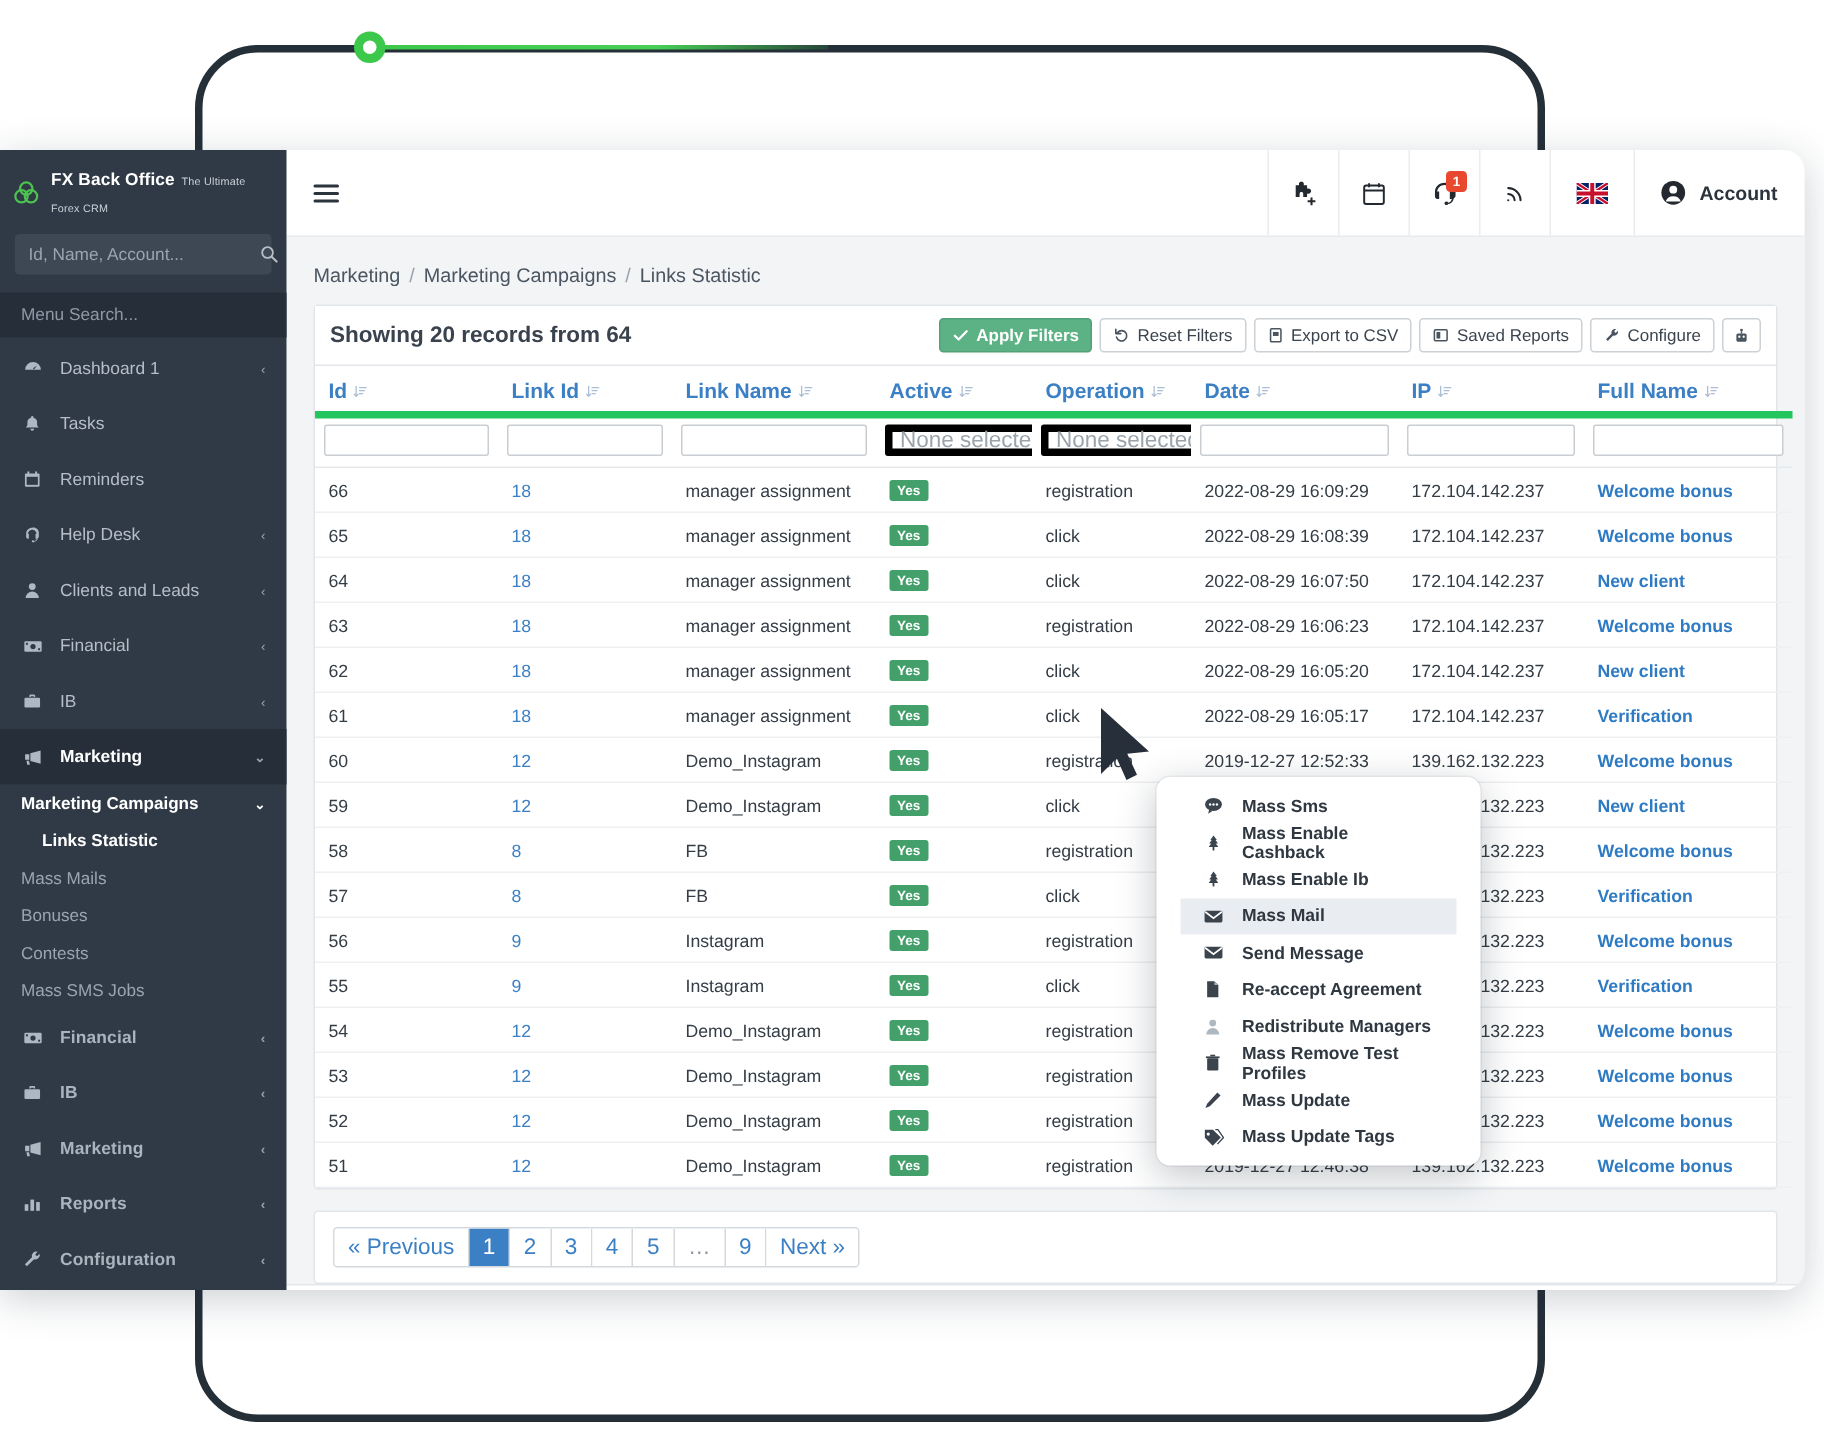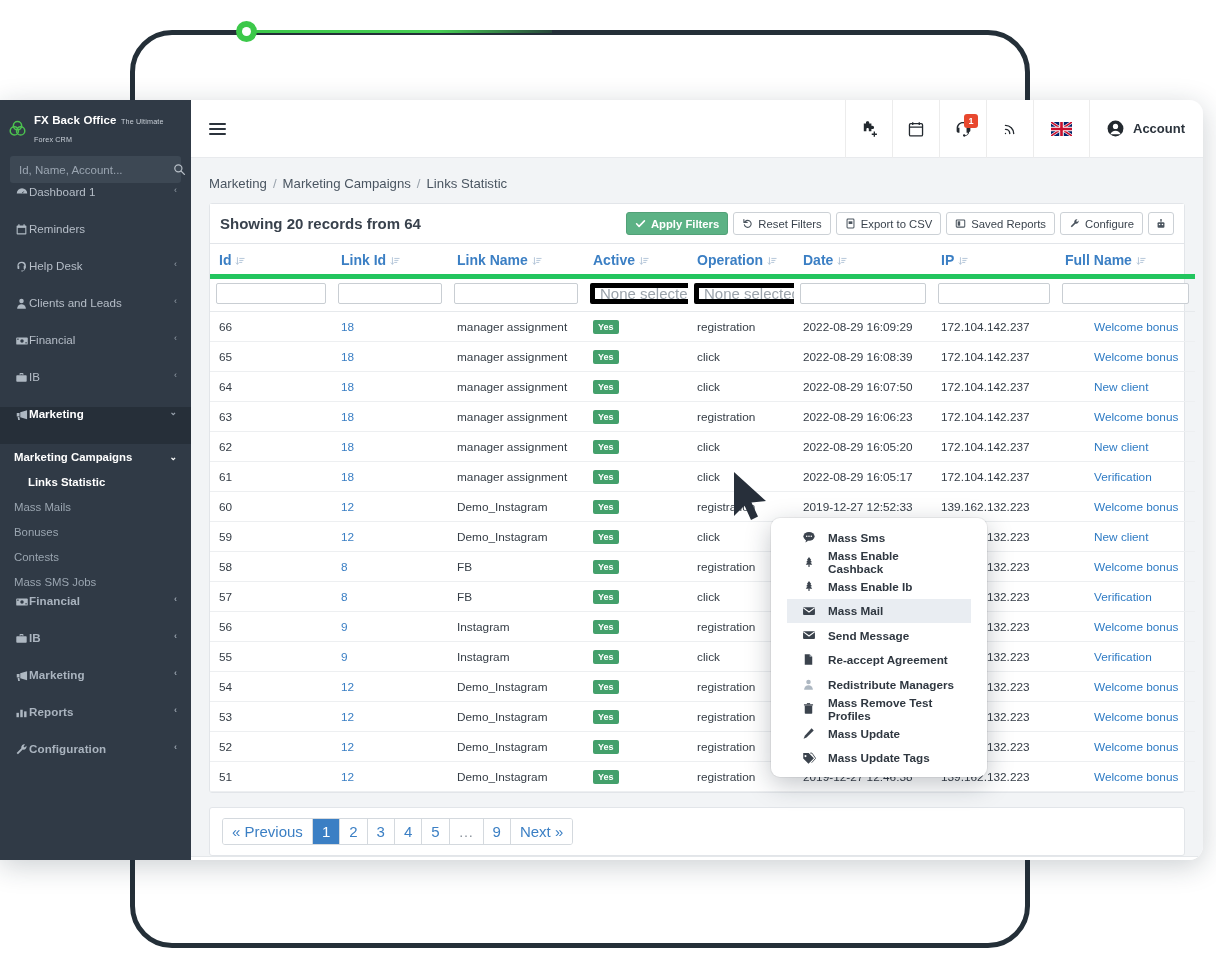--- a/index.html
+++ b/index.html
@@ -81,21 +81,21 @@
   .acct-search .mag { width: 13px; height: 13px; opacity: .85; }
 
   .menu-search {
     margin-top: 12px; height: 30px;
     background: #262f39;
     display: flex; align-items: center; padding: 0 14px;
     font-size: 11.5px; color: #8e99a5;
   }
   .nav { padding-top: 2px; }
   .nav-item {
-    display: flex; 
+    display: flex; align-items: center; gap: 11px;
     height: 37px; padding: 0 14px;
     font-size: 11.6px; color: #b6bec8;
     cursor: pointer; position: relative;
   }
   .nav-item .ic { width: 15px; height: 15px; flex: 0 0 15px; display:flex; align-items:center; justify-content:center; }
   .nav-item .lbl { flex: 1; }
   .nav-item .car { font-size: 9px; color: #98a2ad; }
   .nav-item.active { background: #262f39; color: #fff; font-weight: bold; }
   .nav-sub {
     display: flex; align-items: center;
@@ -181,21 +181,21 @@
   .f-select {
     display: inline-flex; align-items: center;
     height: 21px; border: 5px solid #000000; border-radius: 2px;
     background: #fff; font-size: 15px; color: #9ba3ab; padding: 0 5px; white-space: nowrap;
   }
   table.grid td {
     padding: 7px 9px; font-size: 11.8px; color: #343c45;
     border-bottom: 1px solid #edeff1; white-space: nowrap; overflow: hidden; text-overflow: ellipsis;
   }
   table.grid td.lnk a, .lnkblue { color: #3b7fc4; text-decoration: none; }
-  table.grid td.name a { color: #2e7bc4; font-weight: normal; text-decoration: none; margin-left: 29px; }
+  table.grid td.name a { color: #2e7bc4; font-weight: bold; text-decoration: none; }
   .badge-yes {
     display: inline-block; background: #43a06b; color: #fff;
     font-size: 9px; font-weight: bold; padding: 2px 5px; border-radius: 2px; line-height: 10px;
   }
 
   
   .pager-wrap { margin: 14px 18px 0 18px; background: #fff; border: 1px solid #e2e5e9; border-radius: 3px; padding: 10px 12px; }
   .pager { display: inline-flex; border-radius: 3px; overflow: hidden; border: 1px solid #d4d9de; }
   .pg {
     min-width: 26px; height: 25px; padding: 0 9px;
@@ -266,30 +266,42 @@
       <div class="acct-search">
         <input placeholder="Id, Name, Account..." style="">
         <span class="mag">
           <svg viewBox="0 0 16 16" width="13" height="13">
               <circle cx="6.6" cy="6.6" r="4.4" fill="none" stroke="#cdd4db" stroke-width="1.5"></circle>
               <line x1="10" y1="10" x2="14" y2="14" stroke="#cdd4db" stroke-width="1.7" stroke-linecap="round"></line>
             </svg>
         </span>
       </div>
 
+      <div class="menu-search">
+        <span>Menu Search...</span>
+      </div>
 
       <nav class="nav" id="nav-main">
           <div class="nav-item">
             <span class="ic">
               <svg viewBox="0 0 16 16" width="14" height="14" fill="#aeb8c2">
                 <path d="M8 2.6A6 6 0 0 0 2 8.6h12a6 6 0 0 0-6-6zM8 7.4l3-2.1-2.2 3z"></path>
               </svg>
             </span>
             <span class="lbl">Dashboard 1</span>
             <span class="car">‹</span>
+          </div>
+          <div class="nav-item">
+            <span class="ic">
+              <svg viewBox="0 0 16 16" width="13" height="13" fill="#aeb8c2">
+                <path d="M8 1.6a1 1 0 0 1 1 1v.5a4 4 0 0 1 3 3.8v2.4l1.2 1.8H2.8L4 9.3V6.9a4 4 0 0 1 3-3.8V2.6a1 1 0 0 1 1-1zM6.4 12.2h3.2a1.6 1.6 0 0 1-3.2 0z"></path>
+              </svg>
+            </span>
+            <span class="lbl">Tasks</span>
+            <span class="car"></span>
           </div>
           <div class="nav-item">
             <span class="ic">
               <svg viewBox="0 0 16 16" width="13" height="13" fill="#aeb8c2">
                 <rect x="2" y="3.2" width="12" height="11" rx="1"></rect>
                 <rect x="3.4" y="6" width="9.2" height="6.6" fill="#303a46"></rect>
                 <rect x="4" y="1.6" width="1.6" height="2.6"></rect>
                 <rect x="10.4" y="1.6" width="1.6" height="2.6"></rect>
               </svg>
             </span>

